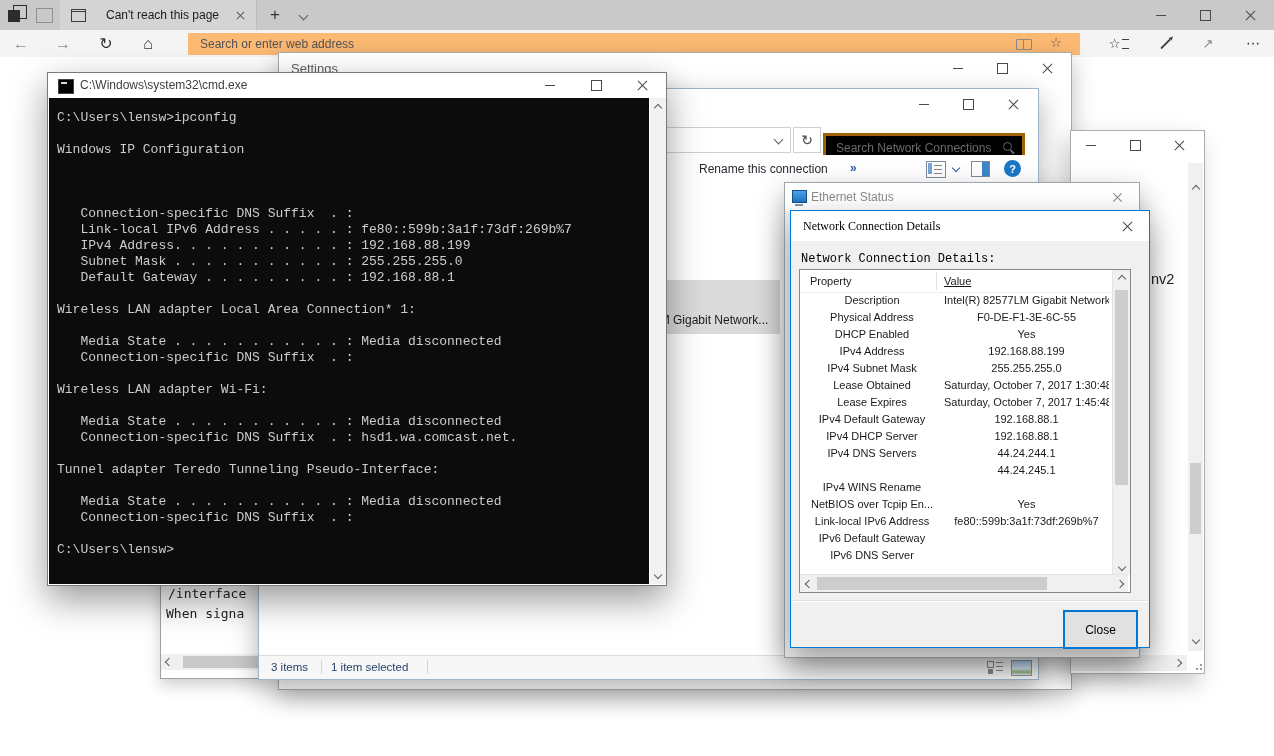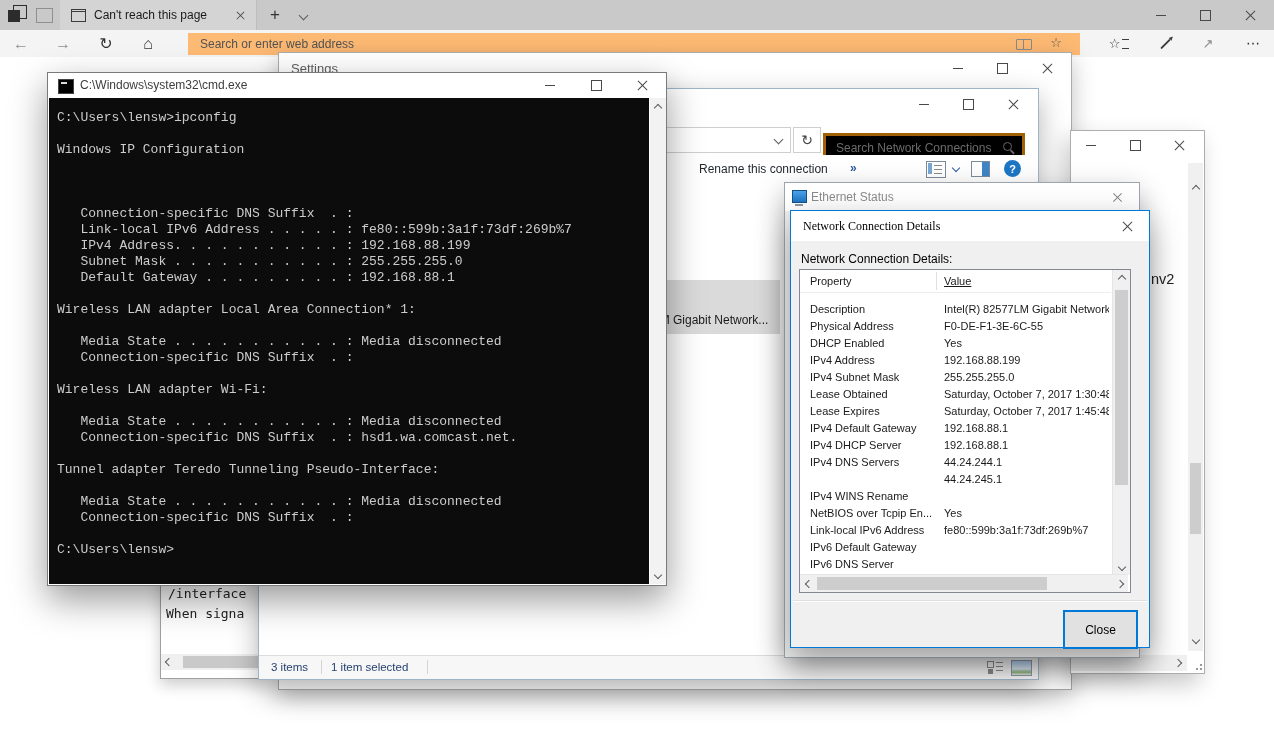--- a/index.html
+++ b/index.html
@@ -1,18 +1,18 @@
 <!DOCTYPE html>
 <html><head>
 <meta charset="utf-8">
 <style>
   html,body{margin:0;padding:0;background:#fff;}
   #stage{position:relative;width:1274px;height:756px;overflow:hidden;background:#fff;
          font-family:"Liberation Sans",sans-serif;color:#1a1a1a;}
-  .abs{position:absolute;}
+  .abs{position:absolute;text-align:center;}
   .nosel{user-select:none;}
 
   
   .win{position:absolute;background:#fff;border:1px solid #a6a6a6;box-shadow:0 10px 26px rgba(0,0,0,.30);}
   .cap-btns{position:absolute;top:0;right:1px;display:flex;height:26px;}
   .cap-btn{width:45px;height:100%;display:flex;align-items:center;justify-content:center;}
   .i-min{width:10px;height:1px;background:#494949;}
   .i-max{width:9px;height:9px;border:1px solid #494949;}
   .i-cross{position:relative;width:11px;height:11px;}
   .i-cross::before,.i-cross::after{content:"";position:absolute;left:-1px;top:5px;width:13px;height:1.2px;background:#494949;}
@@ -127,27 +127,27 @@
   .nic-ico{position:absolute;left:7px;top:7px;width:13px;height:11px;background:linear-gradient(180deg,#4da3e8,#1c76c5);
            border:1px solid #14508a;}
   .nic-ico::after{content:"";position:absolute;left:2px;bottom:-4px;width:8px;height:2px;background:#8a98a5;}
   #ethwin .t{position:absolute;left:26px;top:7px;font-size:12px;color:#8b8b8b;}
 
   
   #ncd{left:790px;top:210px;width:358px;height:436px;background:#f0f0f0;border:1px solid #0078d7;
        box-shadow:0 12px 30px rgba(0,0,0,.35);}
   #ncd .cap{position:absolute;left:0;top:0;width:100%;height:30px;background:#fff;}
   #ncd .cap .t{position:absolute;left:12px;top:8px;font-size:12px;color:#000;font-family:Liberation Serif, serif;}
-  #ncd .lbl{position:absolute;left:10px;top:41px;font-size:12px;color:#000;}
+  #ncd .lbl{position:absolute;left:10px;top:41px;font-size:12px;color:#000;font-family:Liberation Mono, monospace;}
   #ncd-list{position:absolute;left:8px;top:58px;width:330px;height:322px;background:#fff;border:1px solid #828790;}
   #ncd-head{position:absolute;left:0;top:0;width:311px;height:22px;border-bottom:1px solid #ededed;font-size:11px;color:#1a1a1a;}
   #ncd-head .c1{position:absolute;left:10px;top:5px;}
   #ncd-head .c2{position:absolute;left:144px;top:5px;text-decoration:underline;}
   #ncd-head .cd{position:absolute;left:136px;top:2px;width:1px;height:18px;background:#e0e0e0;}
-  #ncd-rows{position:absolute;left:0;top:22px;width:311px;height:283px;overflow:hidden;margin-top:9px;}
+  #ncd-rows{position:absolute;left:0;top:22px;width:311px;height:283px;overflow:hidden;}
   .ndrow{position:relative;height:17px;font-size:11px;}
   .ndp{position:absolute;left:10px;top:2px;width:124px;white-space:nowrap;overflow:hidden;}
   .ndv{position:absolute;left:144px;top:2px;width:165px;white-space:nowrap;overflow:hidden;}
   #ncd-vsb{position:absolute;right:0;top:0;width:17px;height:305px;background:#f0f0f0;border-left:1px solid #e5e5e5;}
   #ncd-hsb{position:absolute;left:0;bottom:0;width:328px;height:17px;background:#f0f0f0;border-top:1px solid #e5e5e5;}
   #ncd-sep{position:absolute;left:2px;top:389px;width:354px;height:1px;background:#dfdfdf;box-shadow:0 1px 0 #fff;}
   #ncd-close{position:absolute;left:272px;top:399px;width:75px;height:39px;background:#e1e1e1;border:2px solid #0078d7;
              box-sizing:border-box;font-size:12px;color:#000;display:flex;align-items:center;justify-content:center;}
   .sb-arr{position:absolute;display:flex;align-items:center;justify-content:center;width:15px;height:15px;}
 </style>

